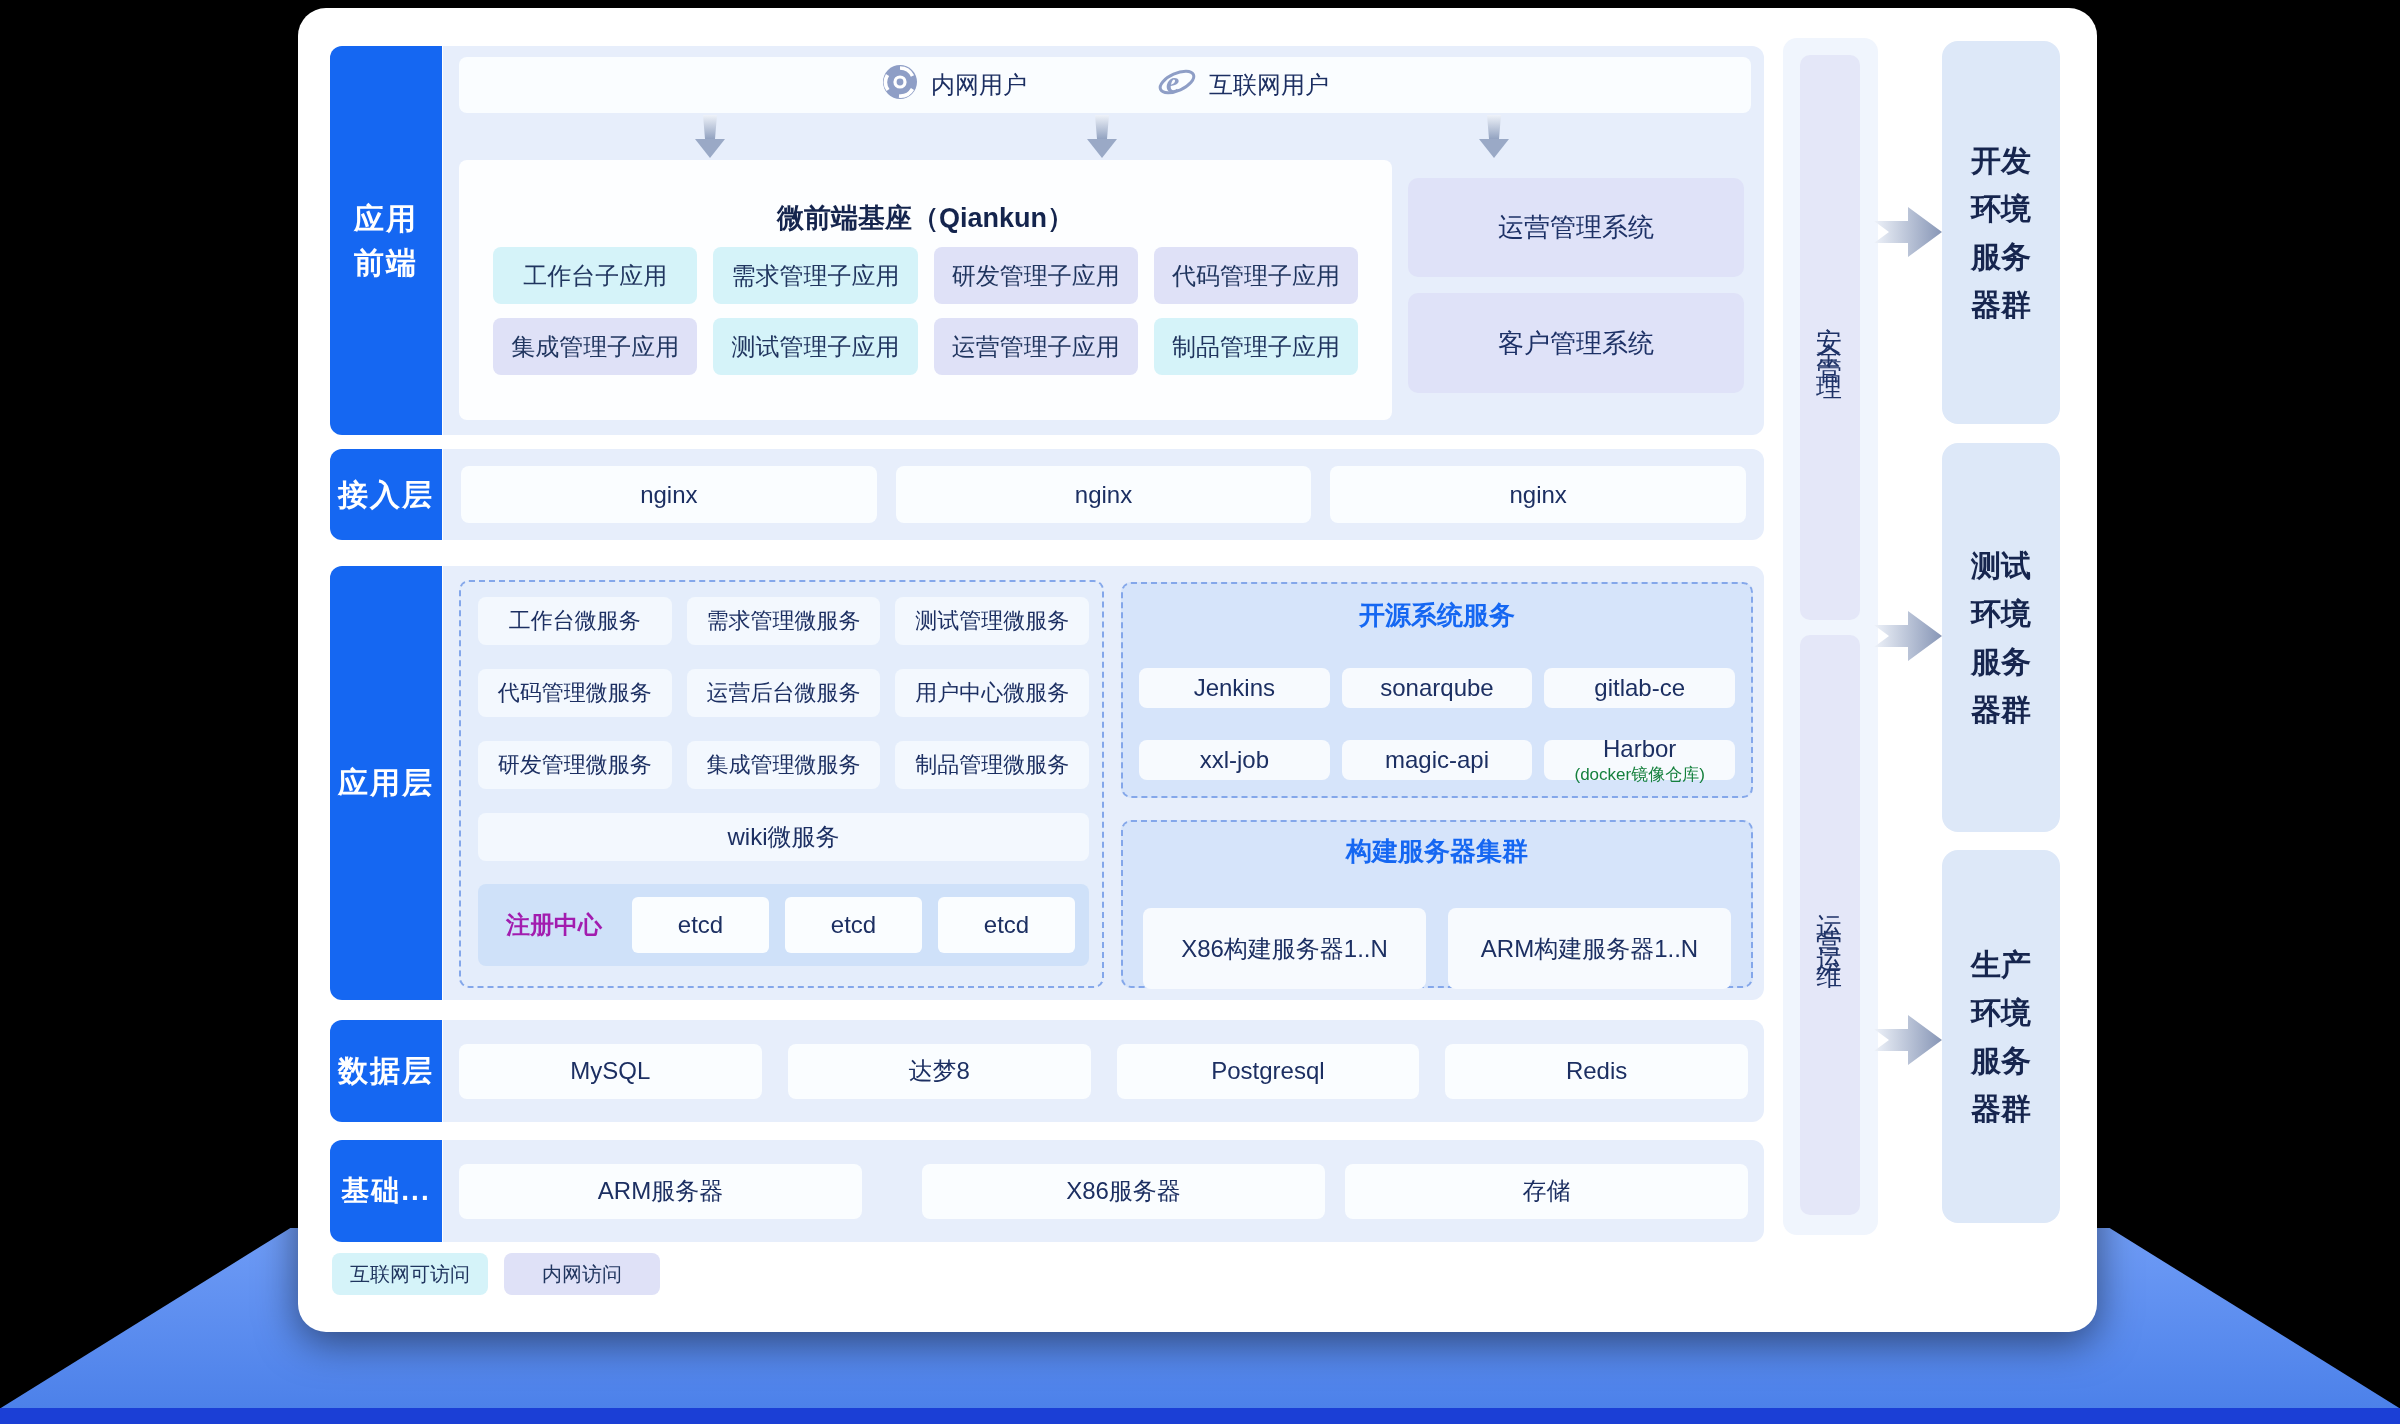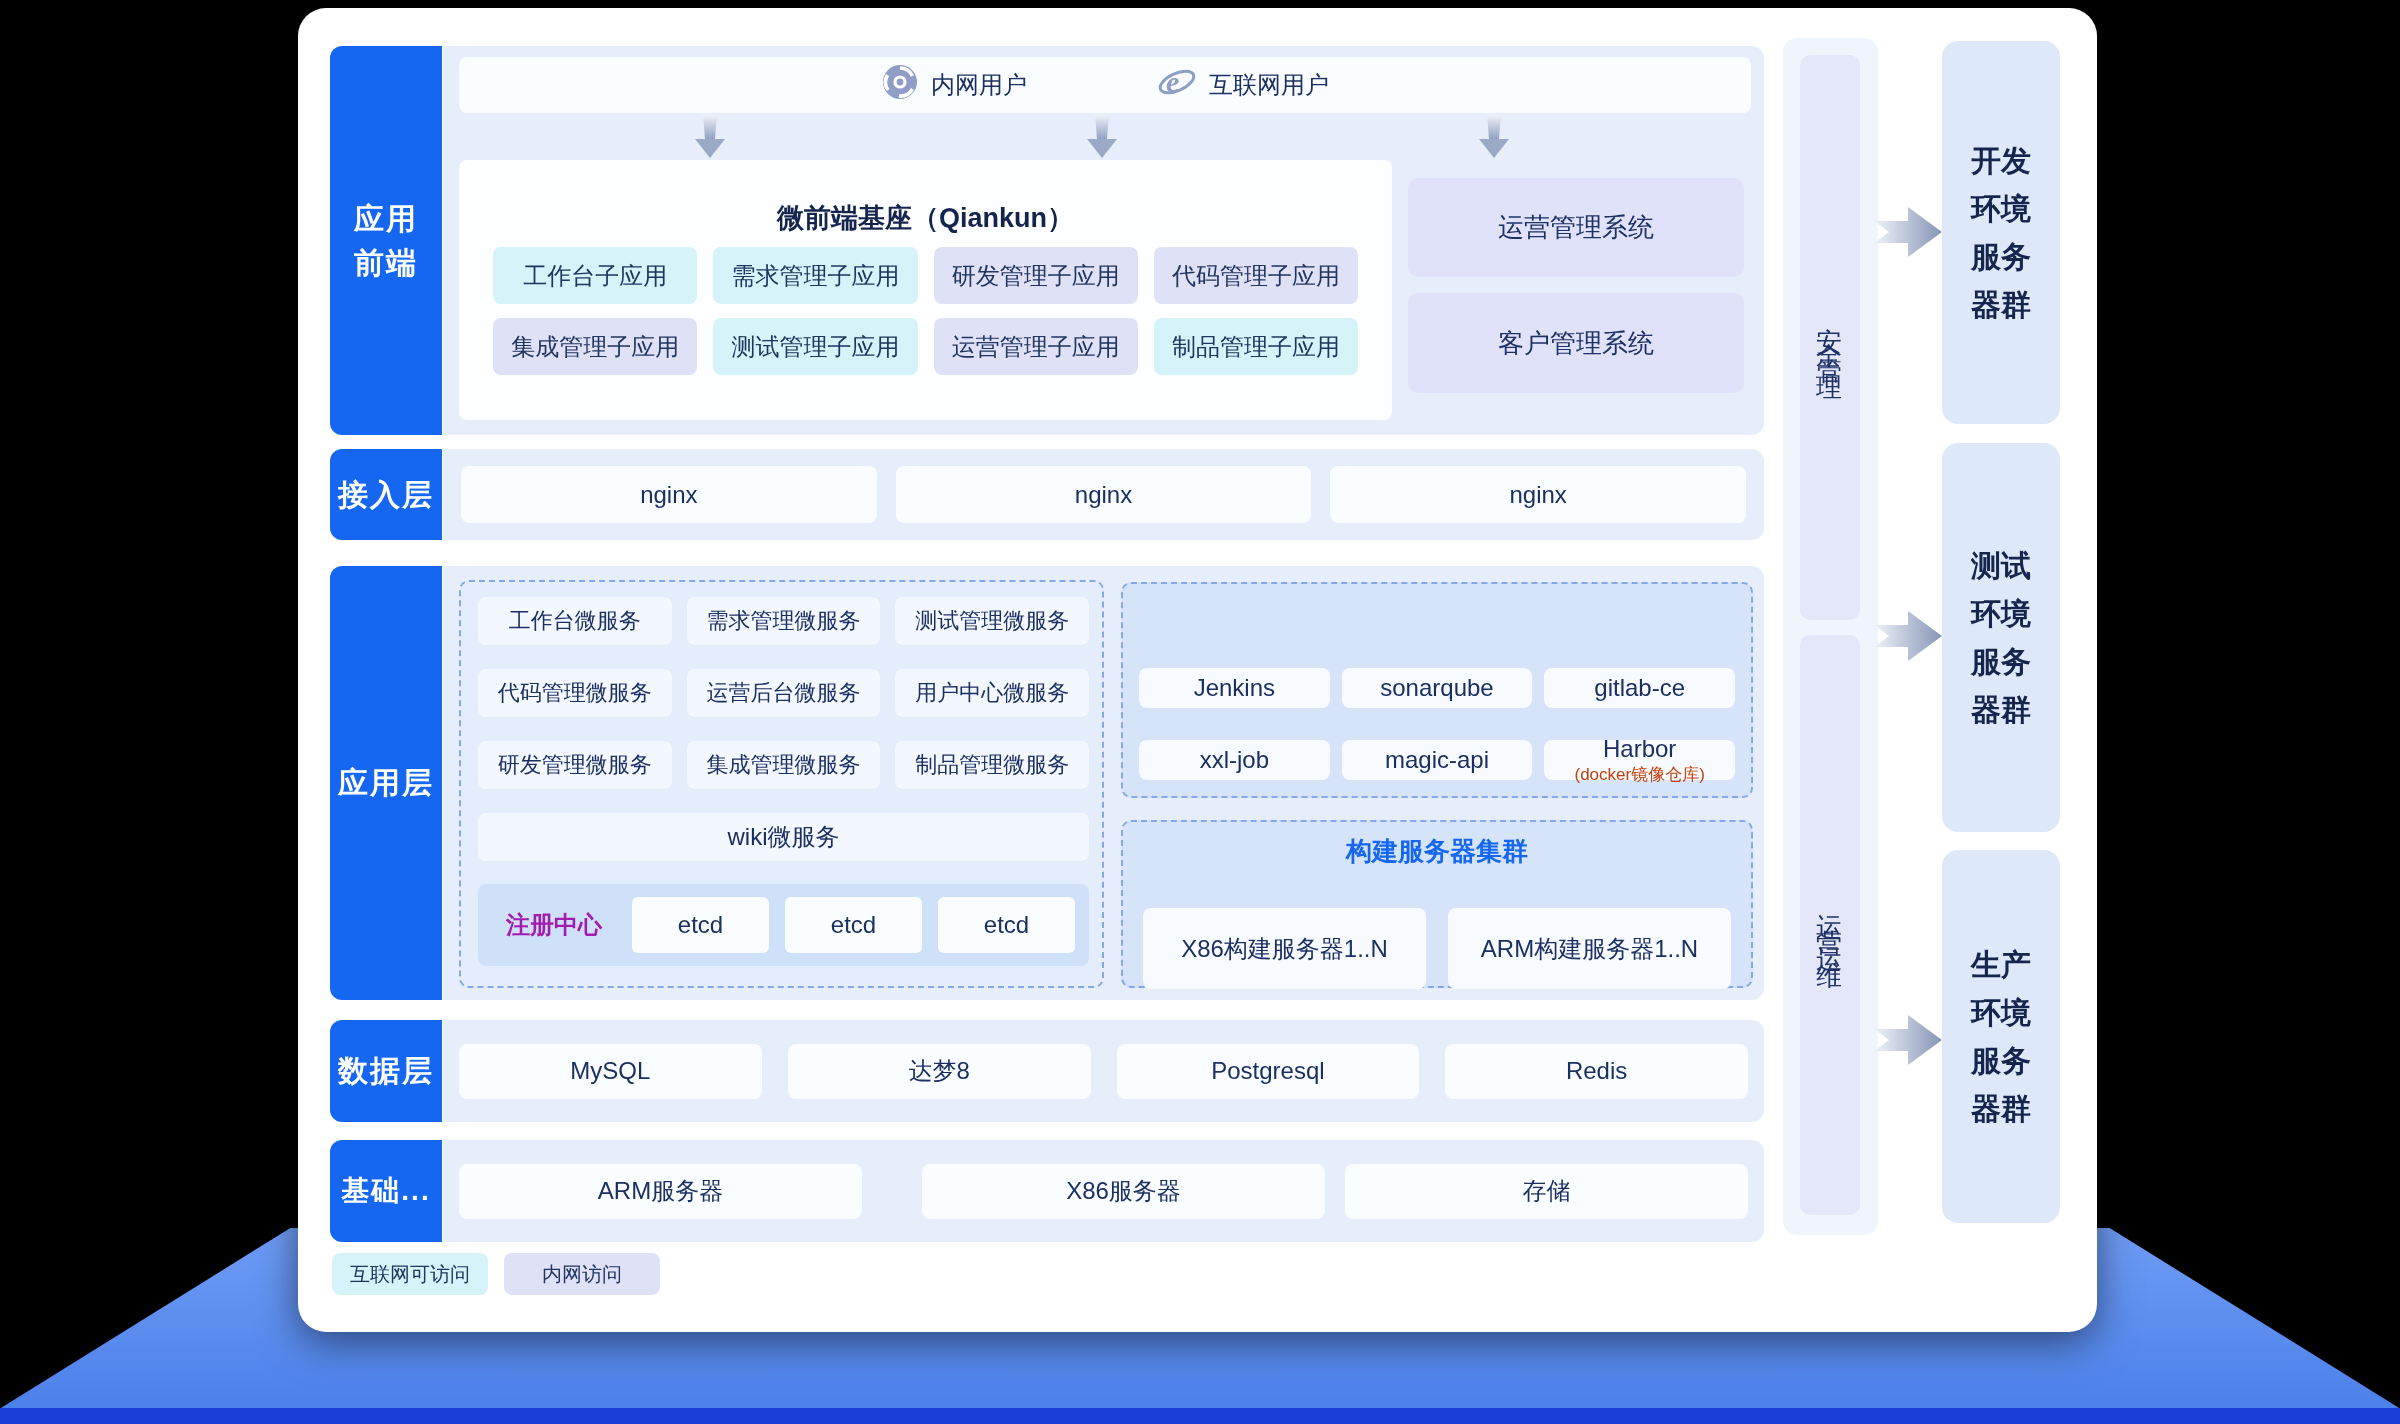--- a/index.html
+++ b/index.html
@@ -163,30 +163,31 @@
     <div style="position:absolute;left:17px;top:302px;width:611px;height:82px;background:#cfe1f9;
                 border-radius:8px;display:flex;align-items:center;padding:0 14px;box-sizing:border-box;gap:16px;">
       <div style="width:124px;text-align:center;color:#a21caf;font-weight:bold;font-size:24px;">注册中心</div>
       <div class="wbox" style="flex:1;height:56px;border-radius:6px;">etcd</div>
       <div class="wbox" style="flex:1;height:56px;border-radius:6px;">etcd</div>
       <div class="wbox" style="flex:1;height:56px;border-radius:6px;">etcd</div>
     </div>
   </div>
 
   <div class="abs dashed" style="left:823px;top:574px;width:632px;height:216px;background:#d6e4fa;">
+    <div class="blue-title" style="margin-top:14px;">开源系统服务</div>
     <div style="position:absolute;left:16px;right:16px;top:64px;display:grid;
                 grid-template-columns:repeat(3,1fr);grid-auto-rows:60px;gap:12px;">
       <div class="osbox">Jenkins</div>
       <div class="osbox">sonarqube</div>
       <div class="osbox">gitlab-ce</div>
       <div class="osbox">xxl-job</div>
       <div class="osbox">magic-api</div>
       <div class="osbox">
         <span style="font-size:24px;">Harbor</span>
-        <span style="font-size:17px;color:#c2410c;">(docker镜像仓库)</span>
+        <span style="font-size:17px;color:#15803d;">(docker镜像仓库)</span>
       </div>
     </div>
   </div>
 
   <div class="abs dashed" style="left:823px;top:812px;width:632px;height:168px;background:#d6e4fa;">
     <div class="blue-title" style="margin-top:12px;">构建服务器集群</div>
     <div style="position:absolute;left:20px;right:20px;top:66px;display:flex;gap:22px;">
       <div class="osbox" style="flex:1;height:81px;">X86构建服务器1..N</div>
       <div class="osbox" style="flex:1;height:81px;">ARM构建服务器1..N</div>
     </div>

